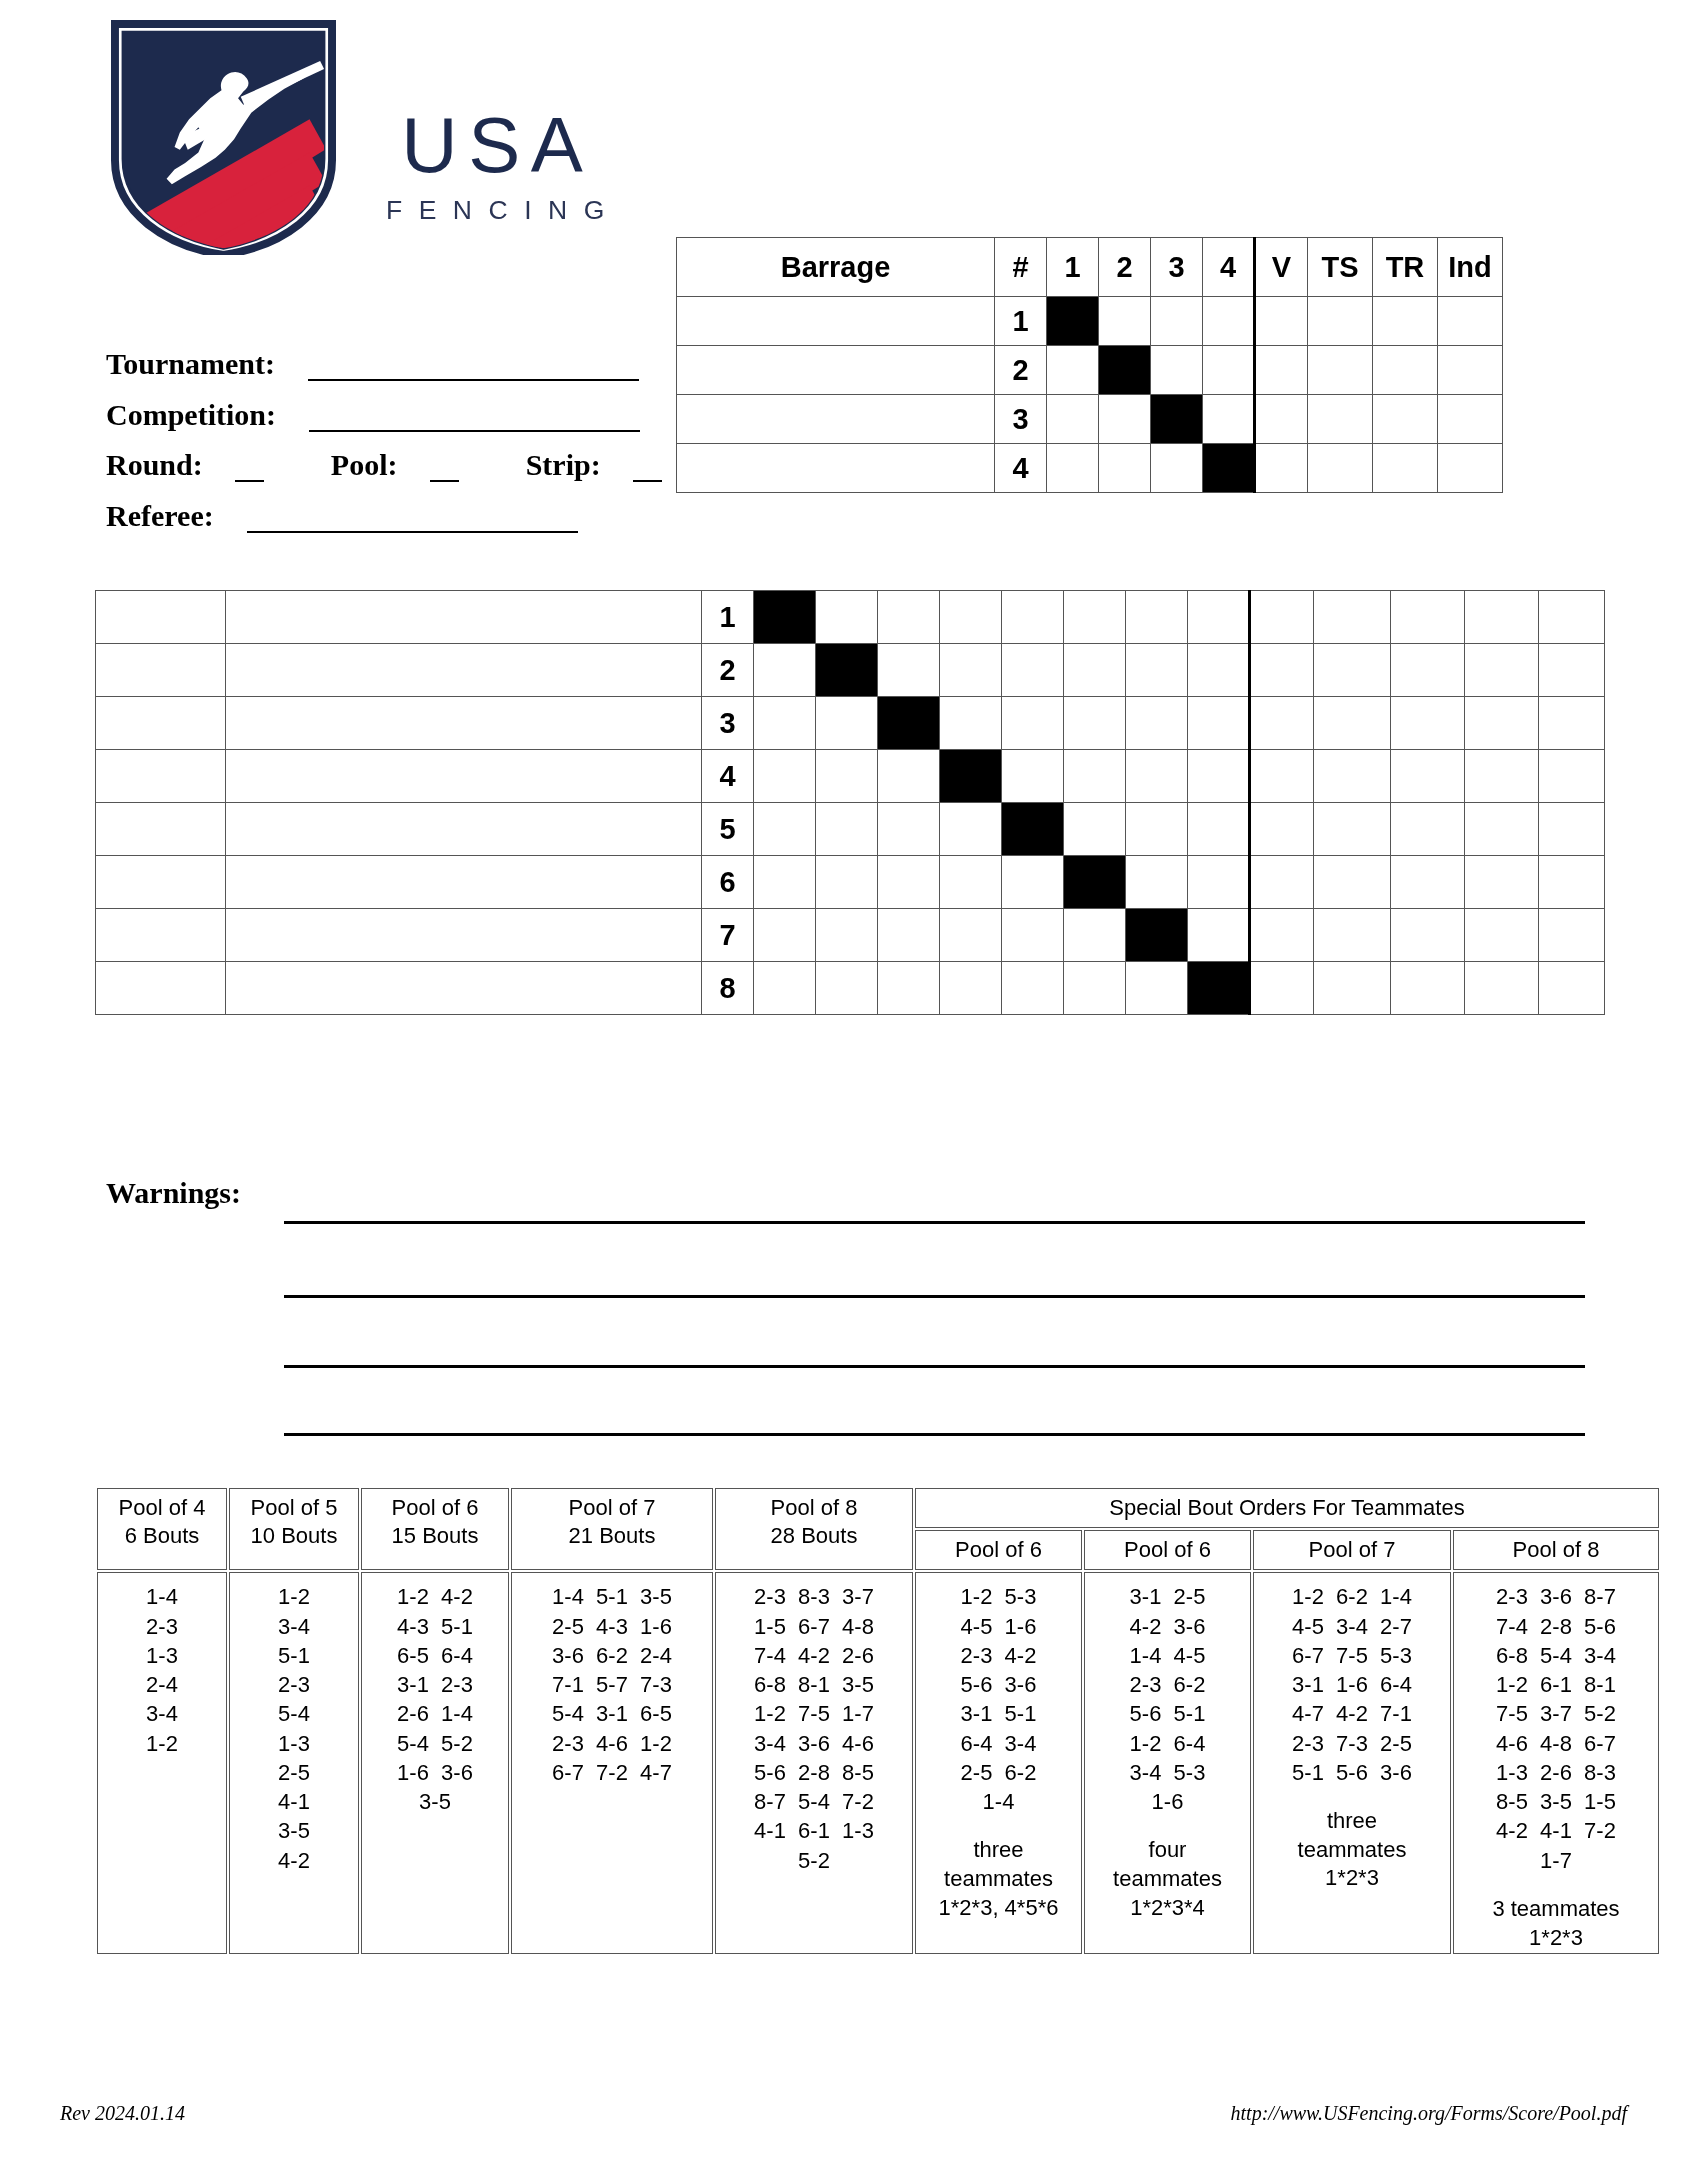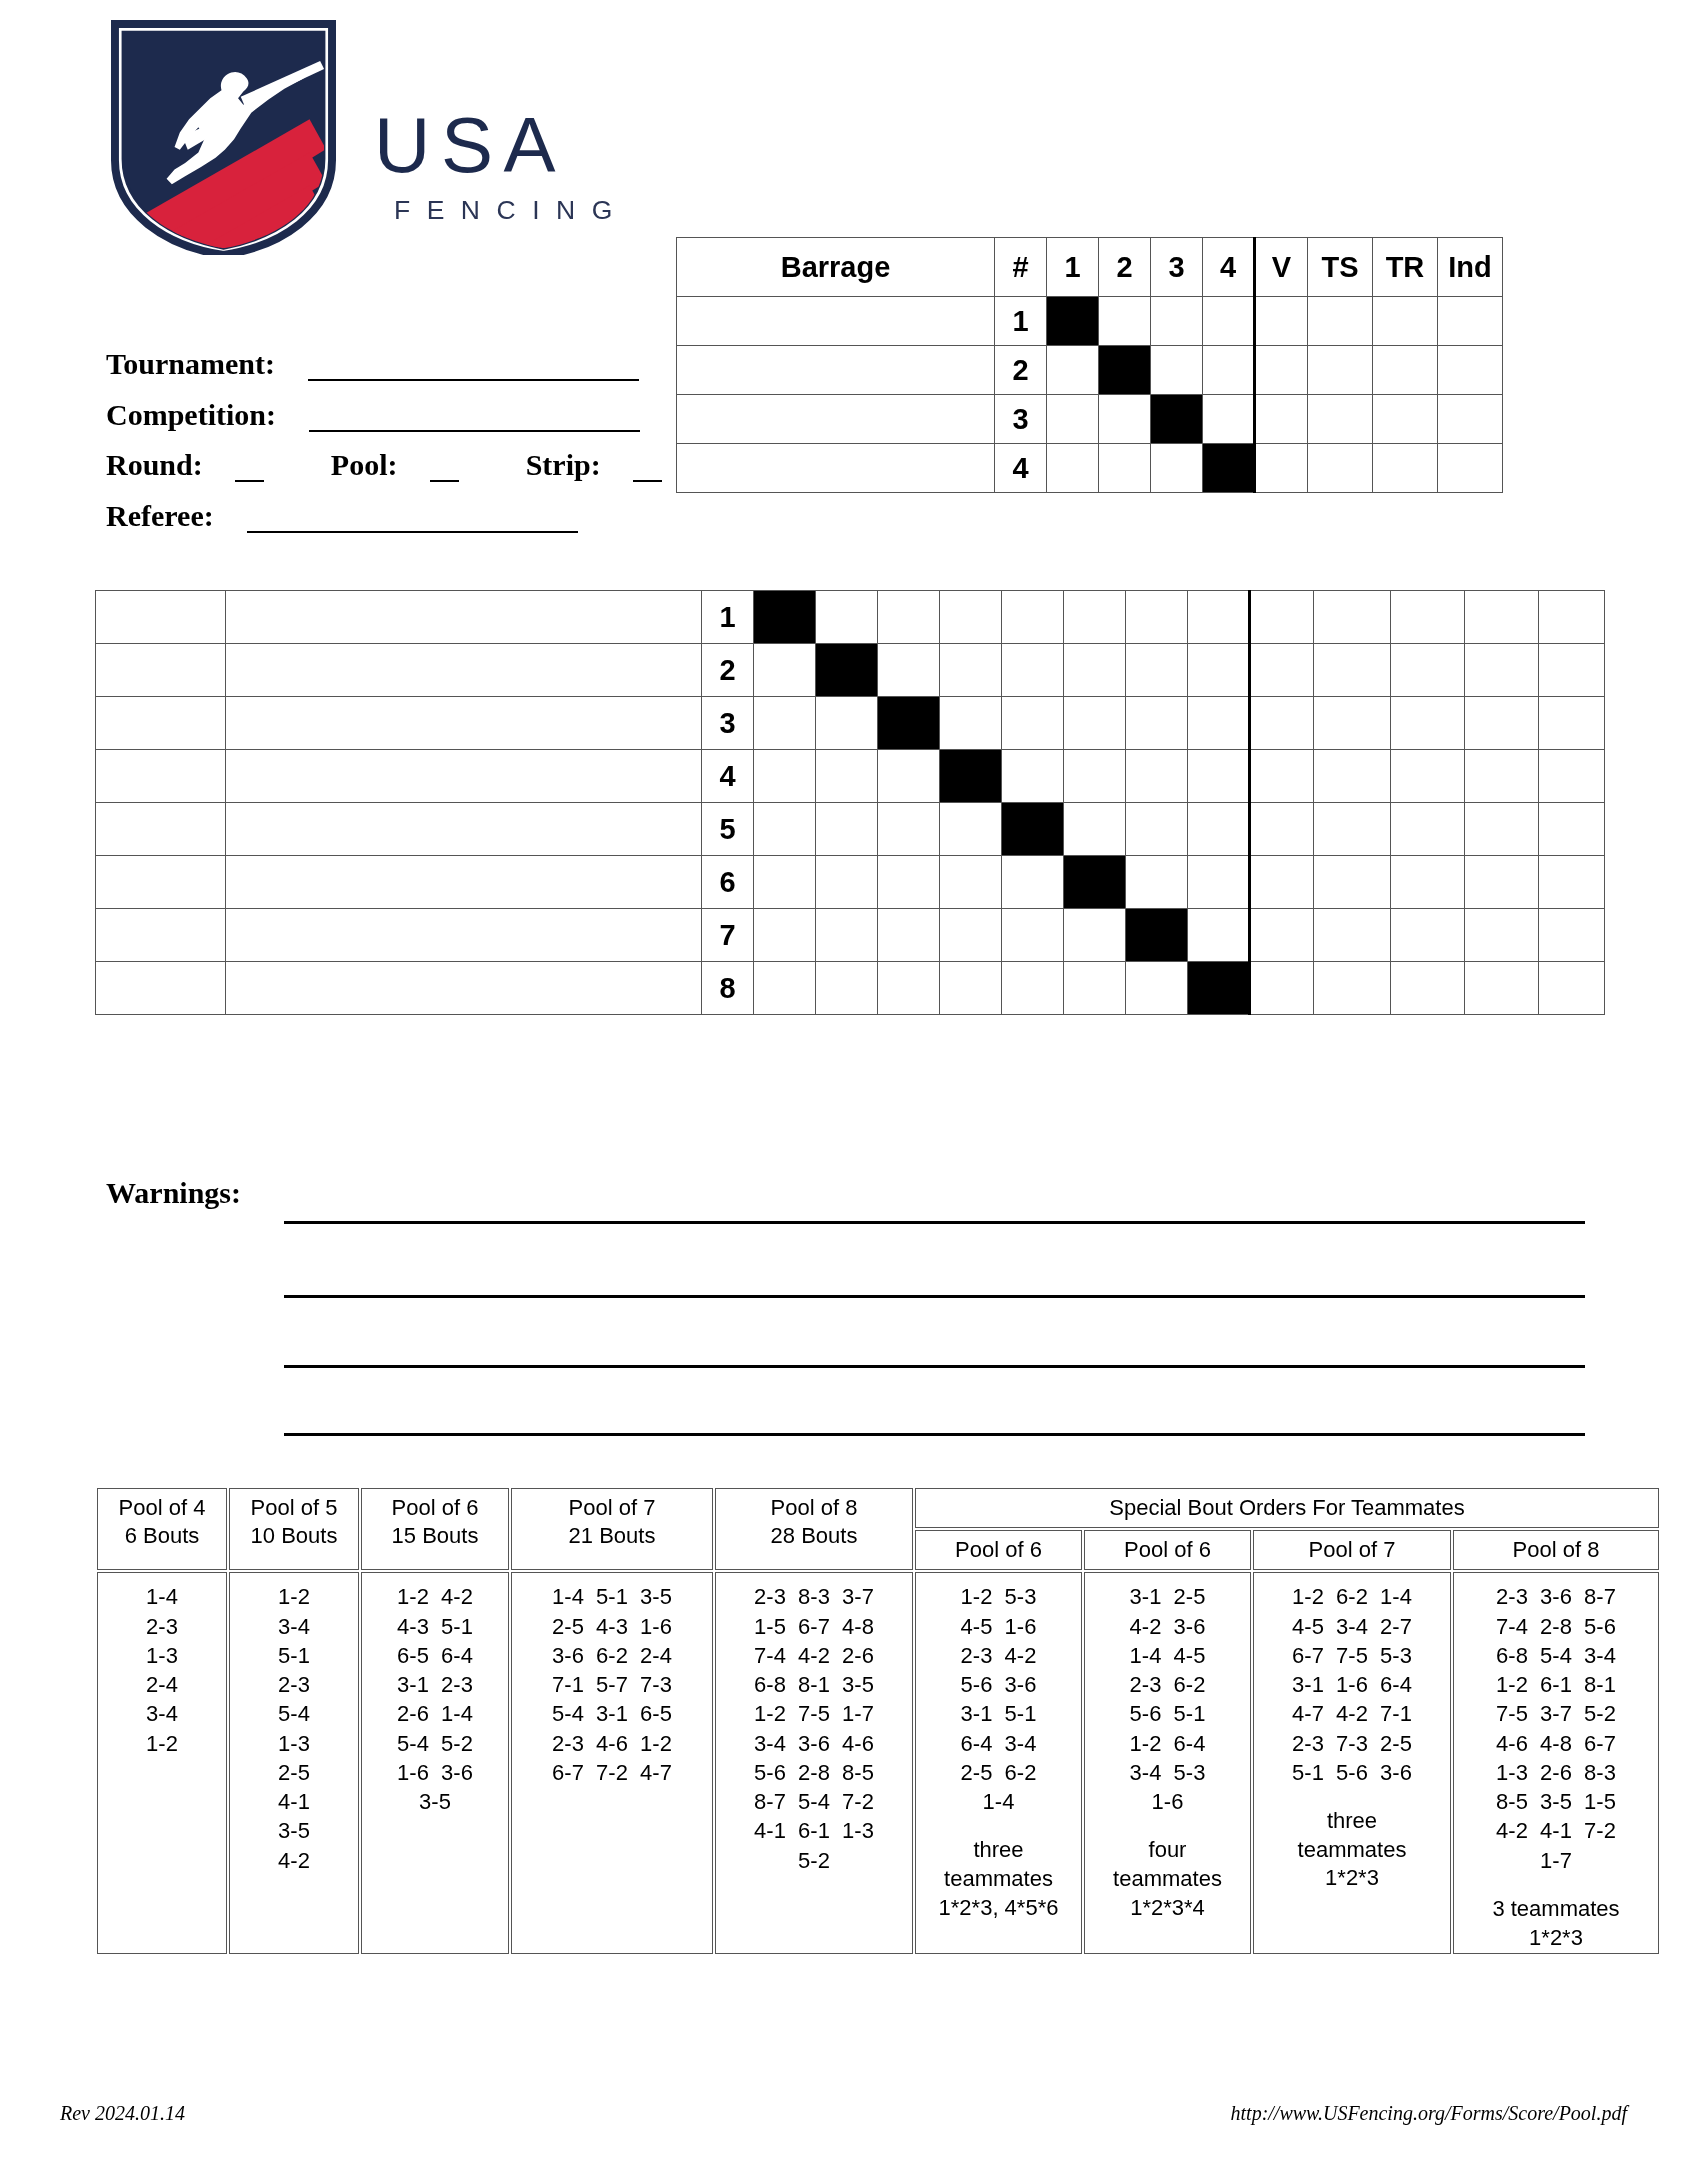--- a/index.html
+++ b/index.html
@@ -6,30 +6,30 @@
   body {
     width:1687px; height:2183px;
     font-family:"Liberation Sans", sans-serif;
     color:#000;
     position:relative;
     overflow:hidden;
   }
   .page { position:absolute; inset:0; }
 
   
-  .logo-wrap { position:absolute; left:111px; top:20px; width:543px; height:238px; }
+  .logo-wrap { position:absolute; left:111px; top:20px; width:543px; height:238px;text-align:center; }
   .logo-shield { position:absolute; left:0; top:0; width:225px; height:235px; }
   .logo-text { position:absolute; left:263px; top:86px; }
   .logo-usa {
     font-size:78px; font-weight:400; letter-spacing:10.6px;
     color:#1d2a4d; line-height:1; font-family:"Liberation Sans", sans-serif;
   }
   .logo-fencing {
     font-size:26.5px; letter-spacing:16.5px; color:#2b3555;
-    margin-top:10.6px; margin-left:20px; font-family:"Liberation Sans", sans-serif;
+    margin-top:10.6px; margin-left:12px; font-family:"Liberation Sans", sans-serif;
   }
 
   
   .form-block { position:absolute; left:106px; top:347px; width:556px; }
   .form-row {
     font-family:"Liberation Serif", serif;
     font-weight:bold; font-size:30px;
     color:#000; white-space:nowrap;
     margin-bottom:16.5px; display:flex; align-items:flex-end;gap:28px;
   }

